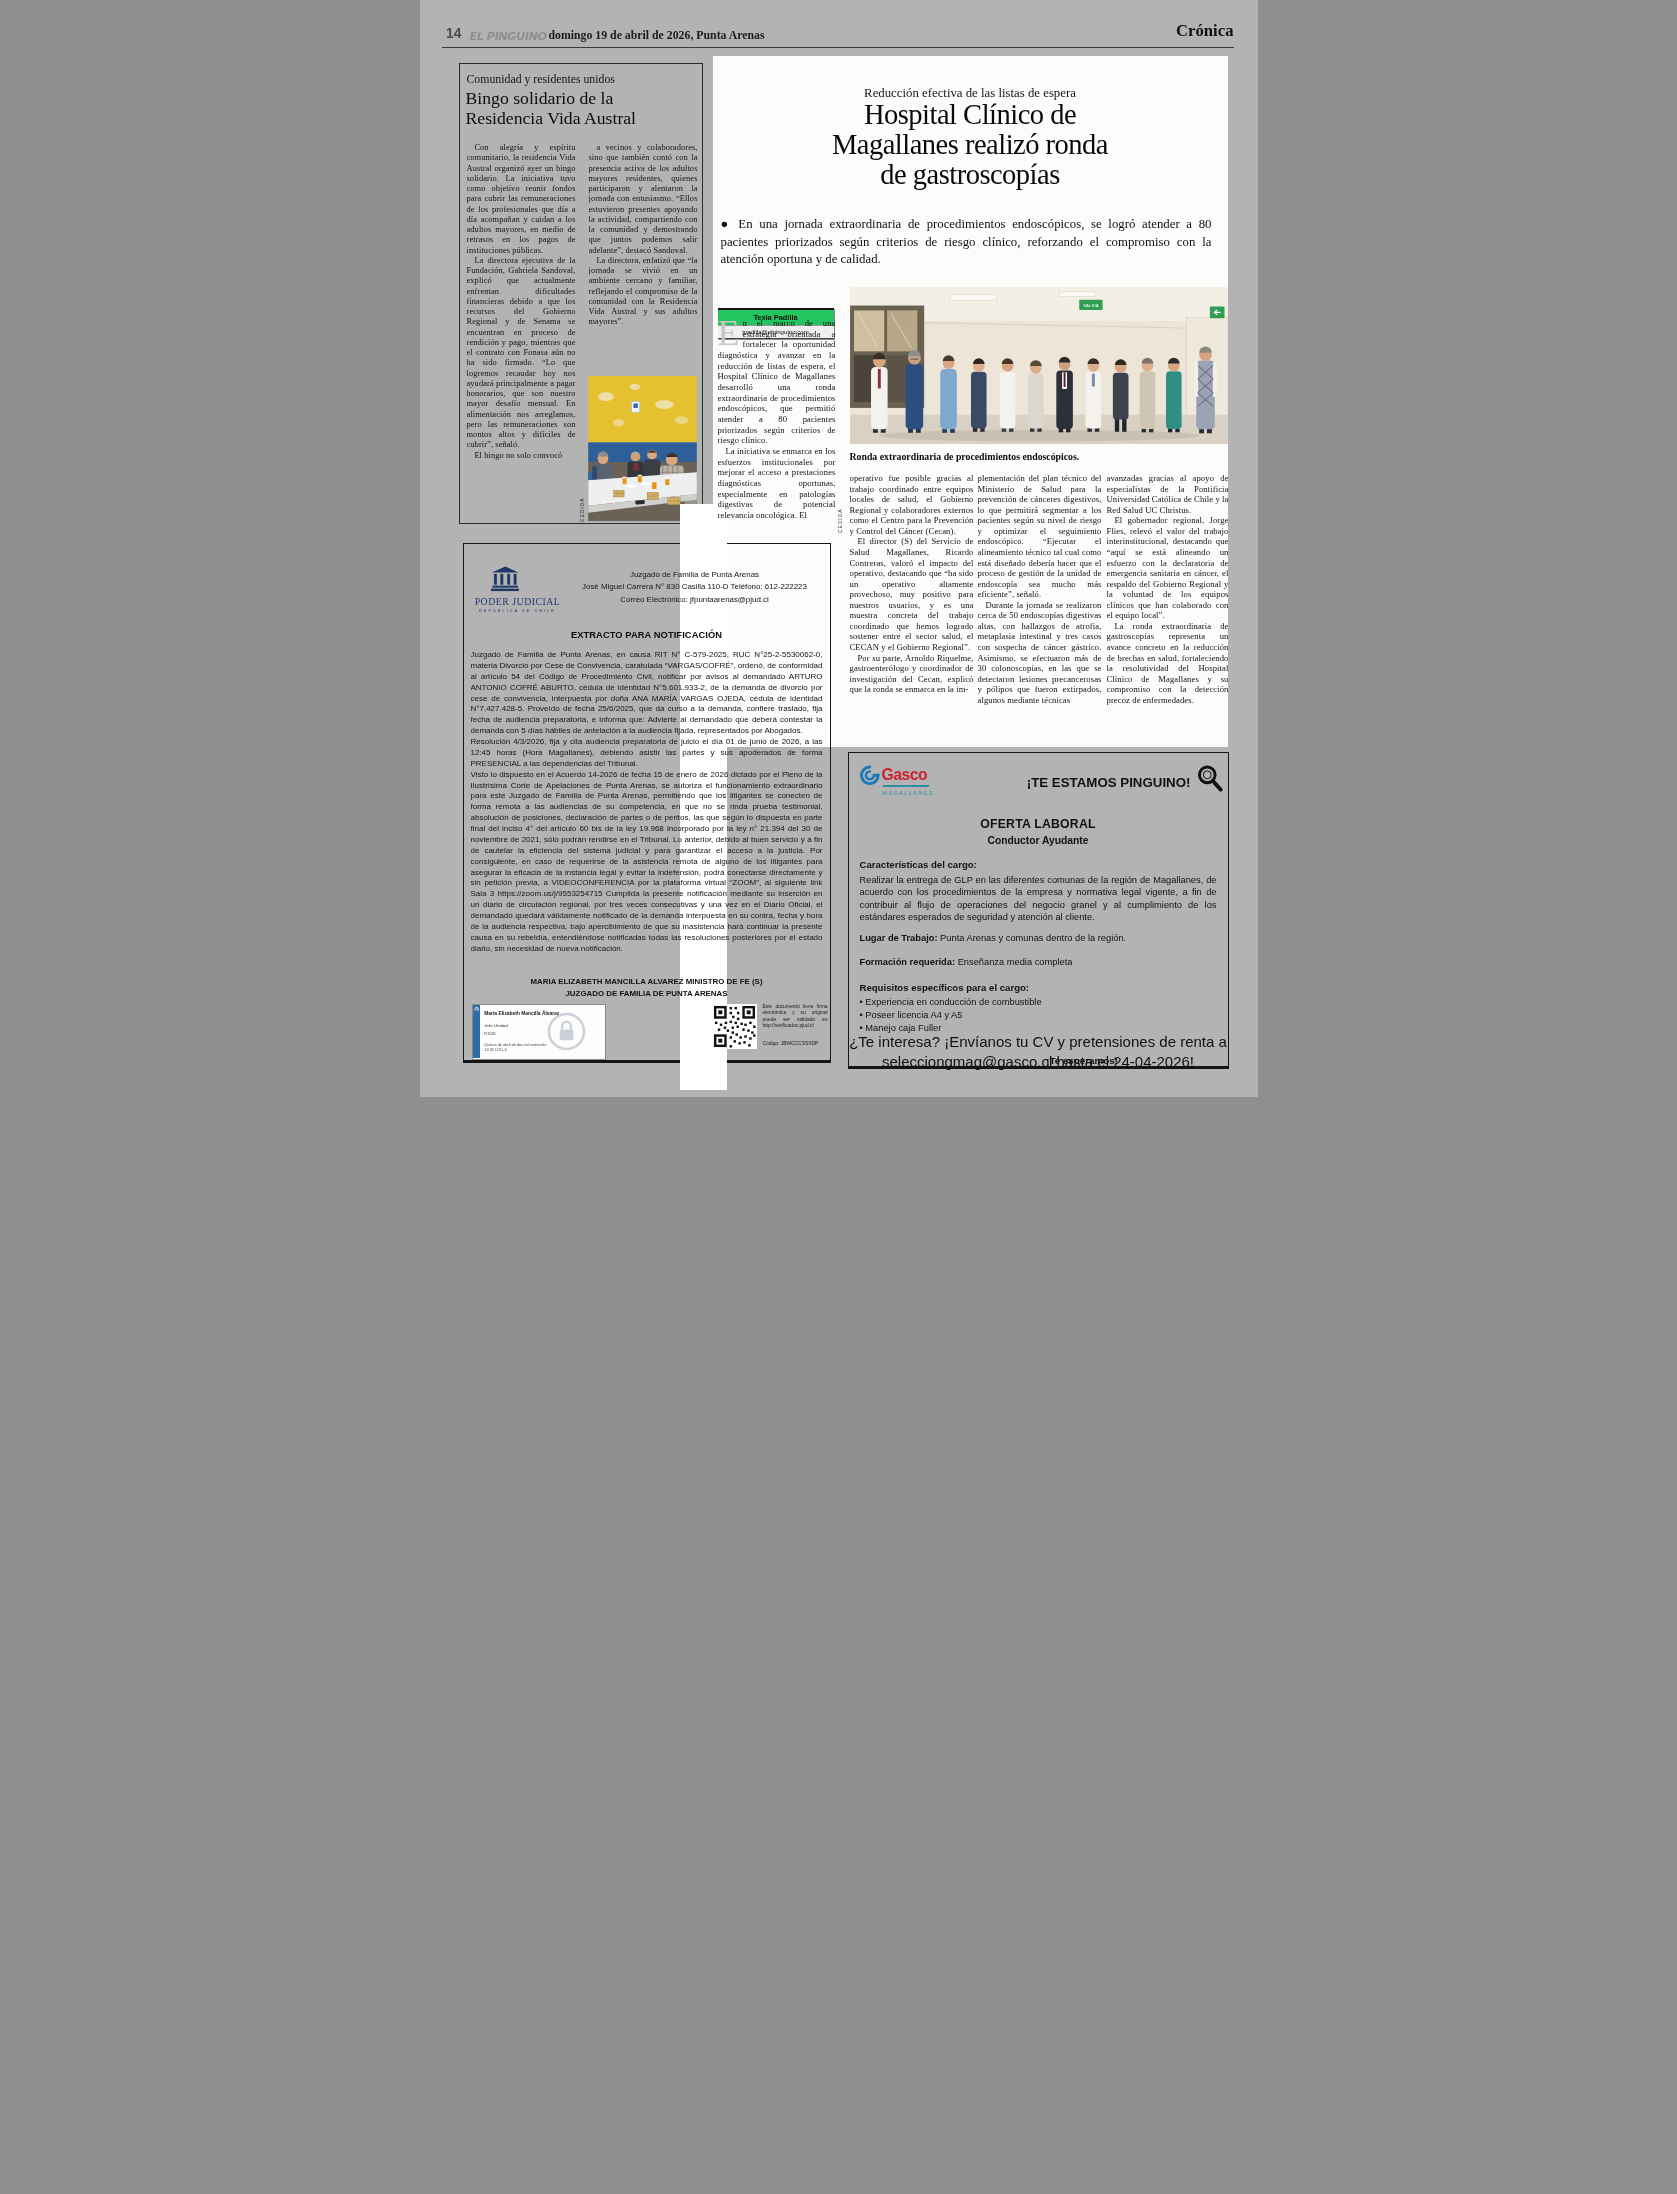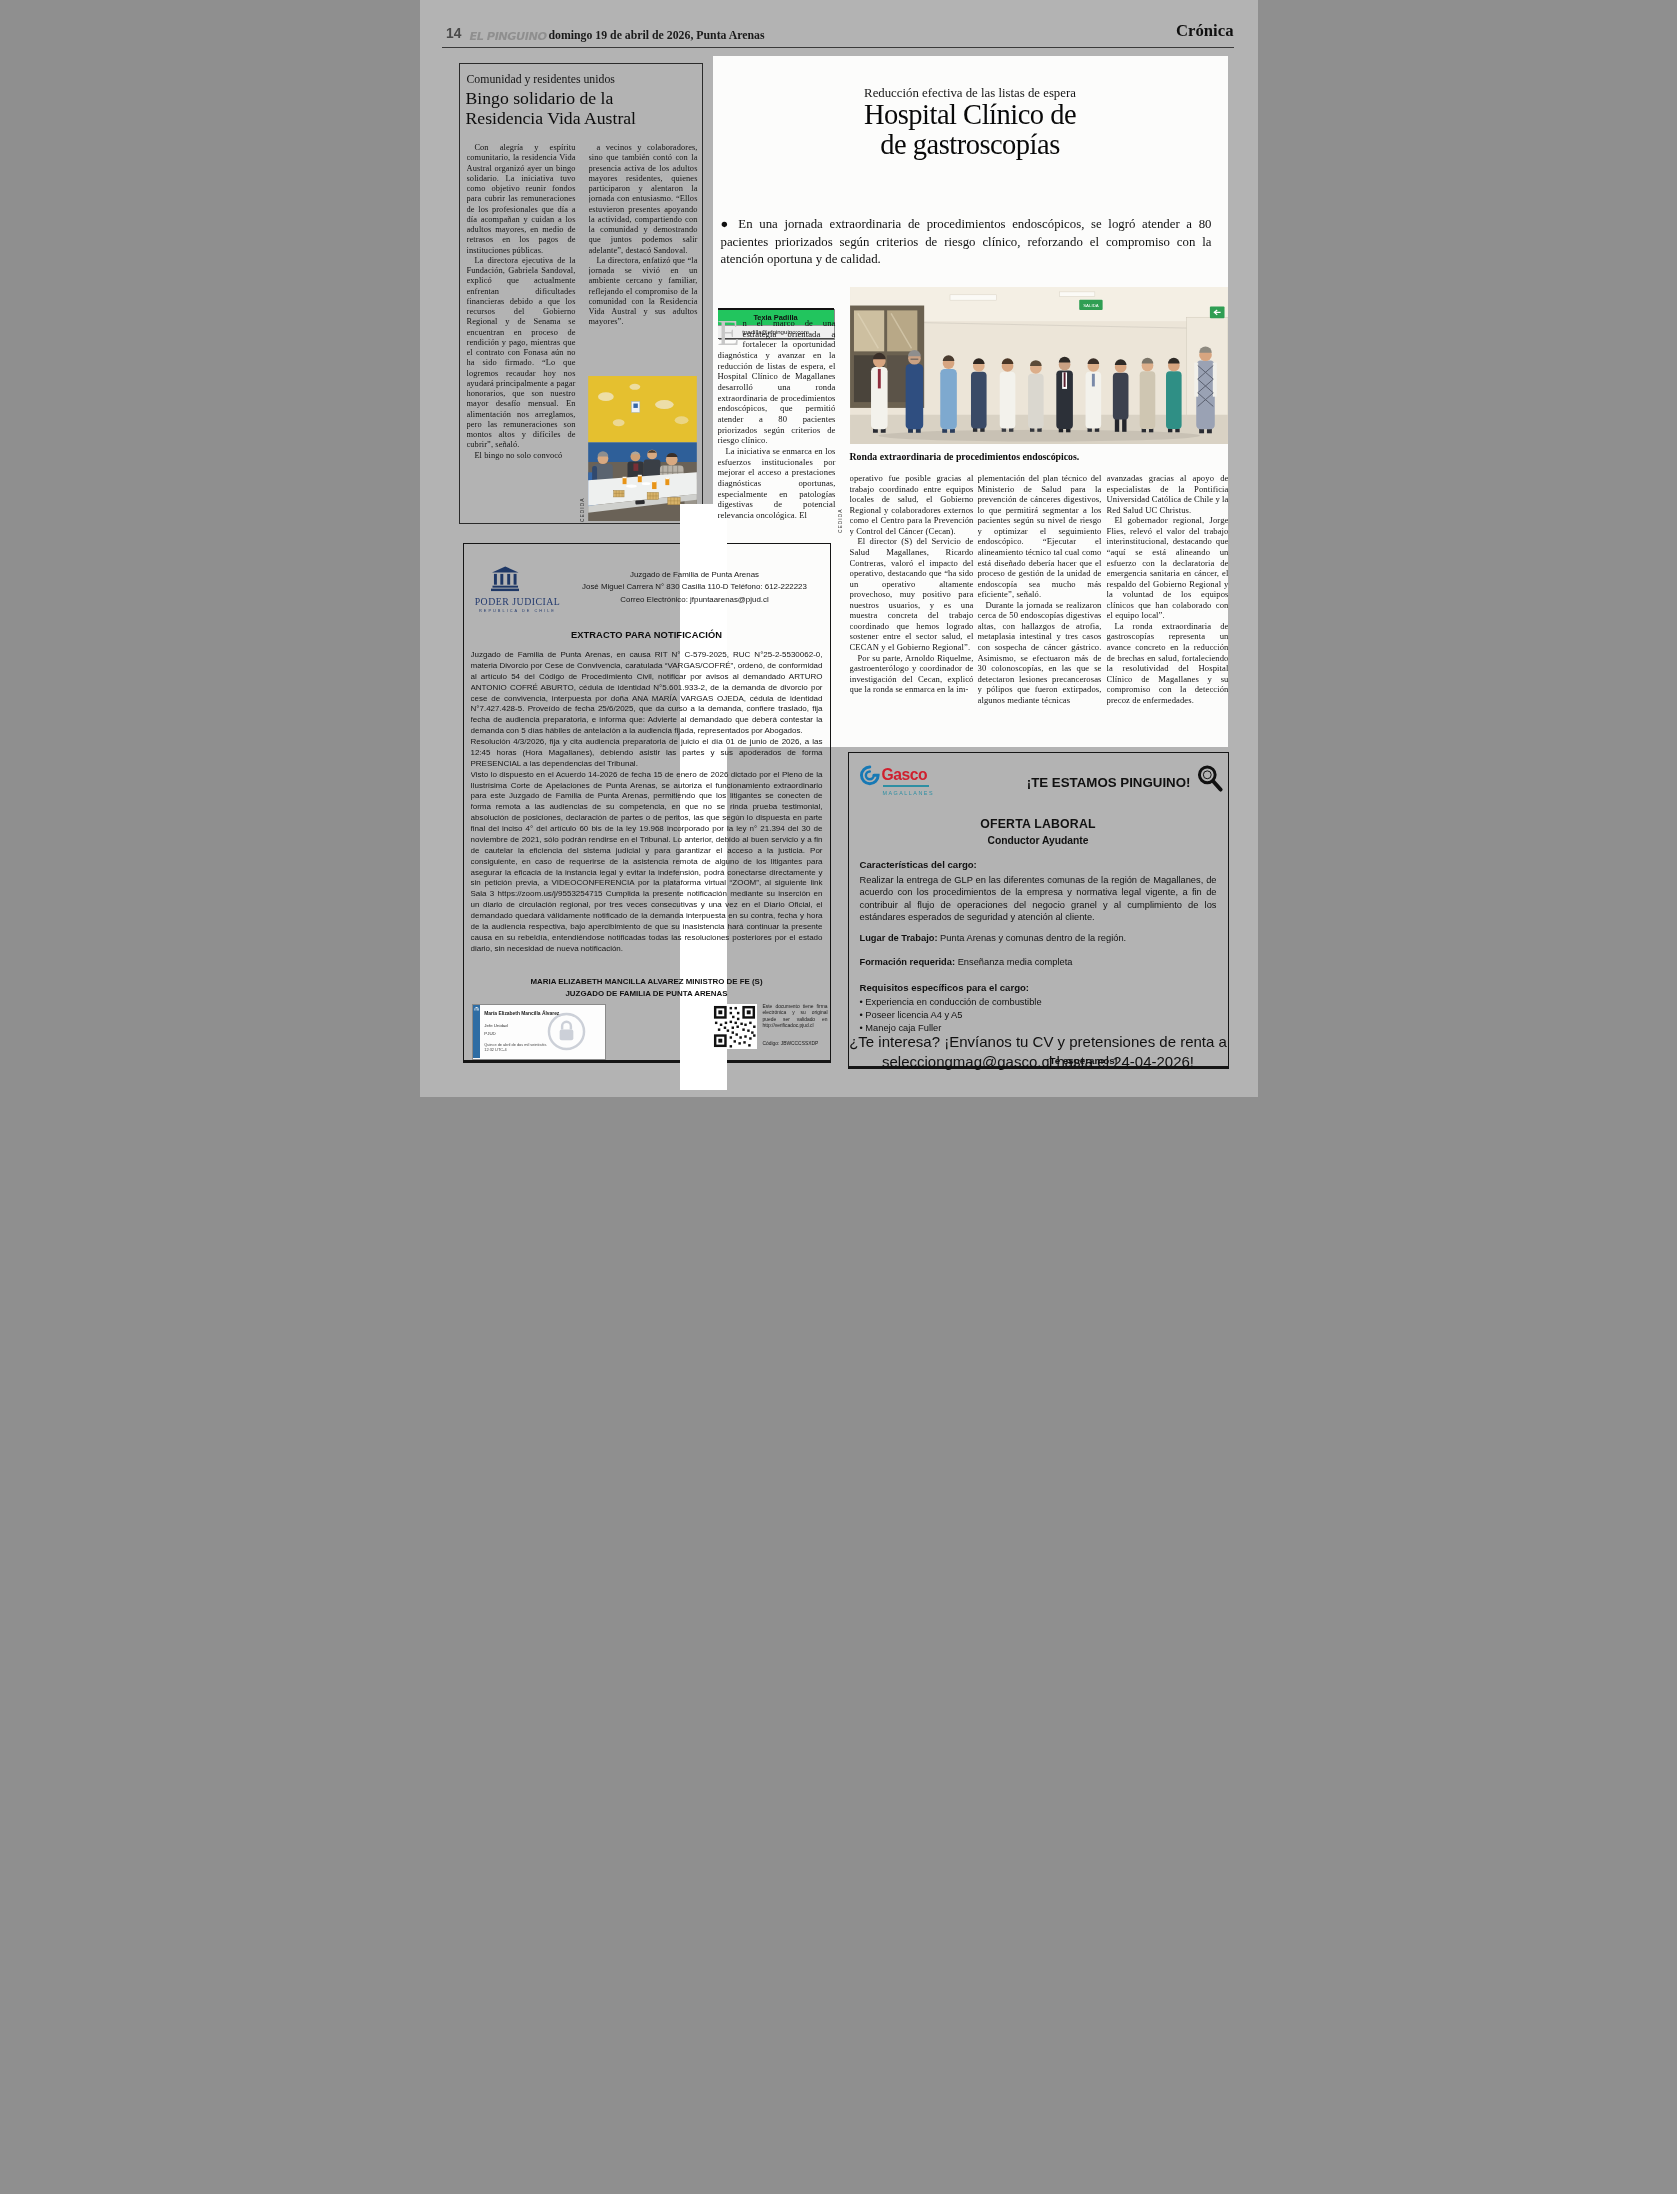--- a/index.html
+++ b/index.html
@@ -225,20 +225,21 @@
     </div>
   <div class="abs z3 jtext news indall" style="left:169px;top:143px;width:109px;height:231px;font-size:8.4px;line-height:1.22;letter-spacing:0.1px;overflow:hidden;">
       <p>a vecinos y colaboradores, sino que también contó con la presencia activa de los adultos mayores residentes, quienes participaron y alentaron la jornada con entusiasmo. “Ellos estuvieron presentes apoyando la actividad, compartiendo con la comunidad y demostrando que juntos podemos salir adelante”, destacó Sandoval.</p>
       <p>La directora, enfatizó que “la jornada se vivió en un ambiente cercano y familiar, reflejando el compromiso de la comunidad con la Residencia Vida Austral y sus adultos mayores”.</p>
     </div>
   <div class="abs z3 vertical sans" style="left:160px;top:472px;height:50px;font-size:4.9px;color:#222;">CEDIDA</div>
 
   <div class="abs z3 ctr" style="left:293px;top:86px;width:515px;font:12.8px 'Liberation Serif',serif;color:#161616;">Reducción efectiva de las listas de espera</div>
   <div class="abs z3 ctr" style="left:293px;top:100px;width:515px;font:400 28.5px 'Liberation Serif',serif;line-height:1.06;letter-spacing:-0.5px;color:#090909;">
     <div>Hospital Clínico de</div>
+    <div>Magallanes realizó ronda</div>
     <div>de gastroscopías</div>
   </div>
   <div class="abs z3 jtext" style="left:301px;top:216px;width:491px;font:12.8px 'Liberation Serif',serif;line-height:1.38;color:#101010;">● En una jornada extraordinaria de procedimientos endoscópicos, se logró atender a 80 pacientes priorizados según criterios de riesgo clínico, reforzando el compromiso con la atención oportuna y de calidad.</div>
 
   <div class="abs z3" style="left:298px;top:285px;width:116px;background:#22c55e;border-top:2.9px solid #111;border-bottom:1px solid #444;box-shadow:1px 1px 0 #8a8a8a;margin-top:23px;">
     <div class="ctr sans bold" style="font-size:7.4px;padding:3.4px 0 2.5px 0;border-bottom:0.5px solid #999;">Texia Padilla</div>
     <div class="ctr sans" style="font-size:6.1px;padding:2.5px 0;background:#efefef;">tpadilla@elpinguino.com</div>
   </div>
 
   <div class="abs z3 jtext news" style="left:298px;top:318px;width:118px;height:216px;font-size:8.6px;line-height:1.24;letter-spacing:0.1px;overflow:hidden;">

